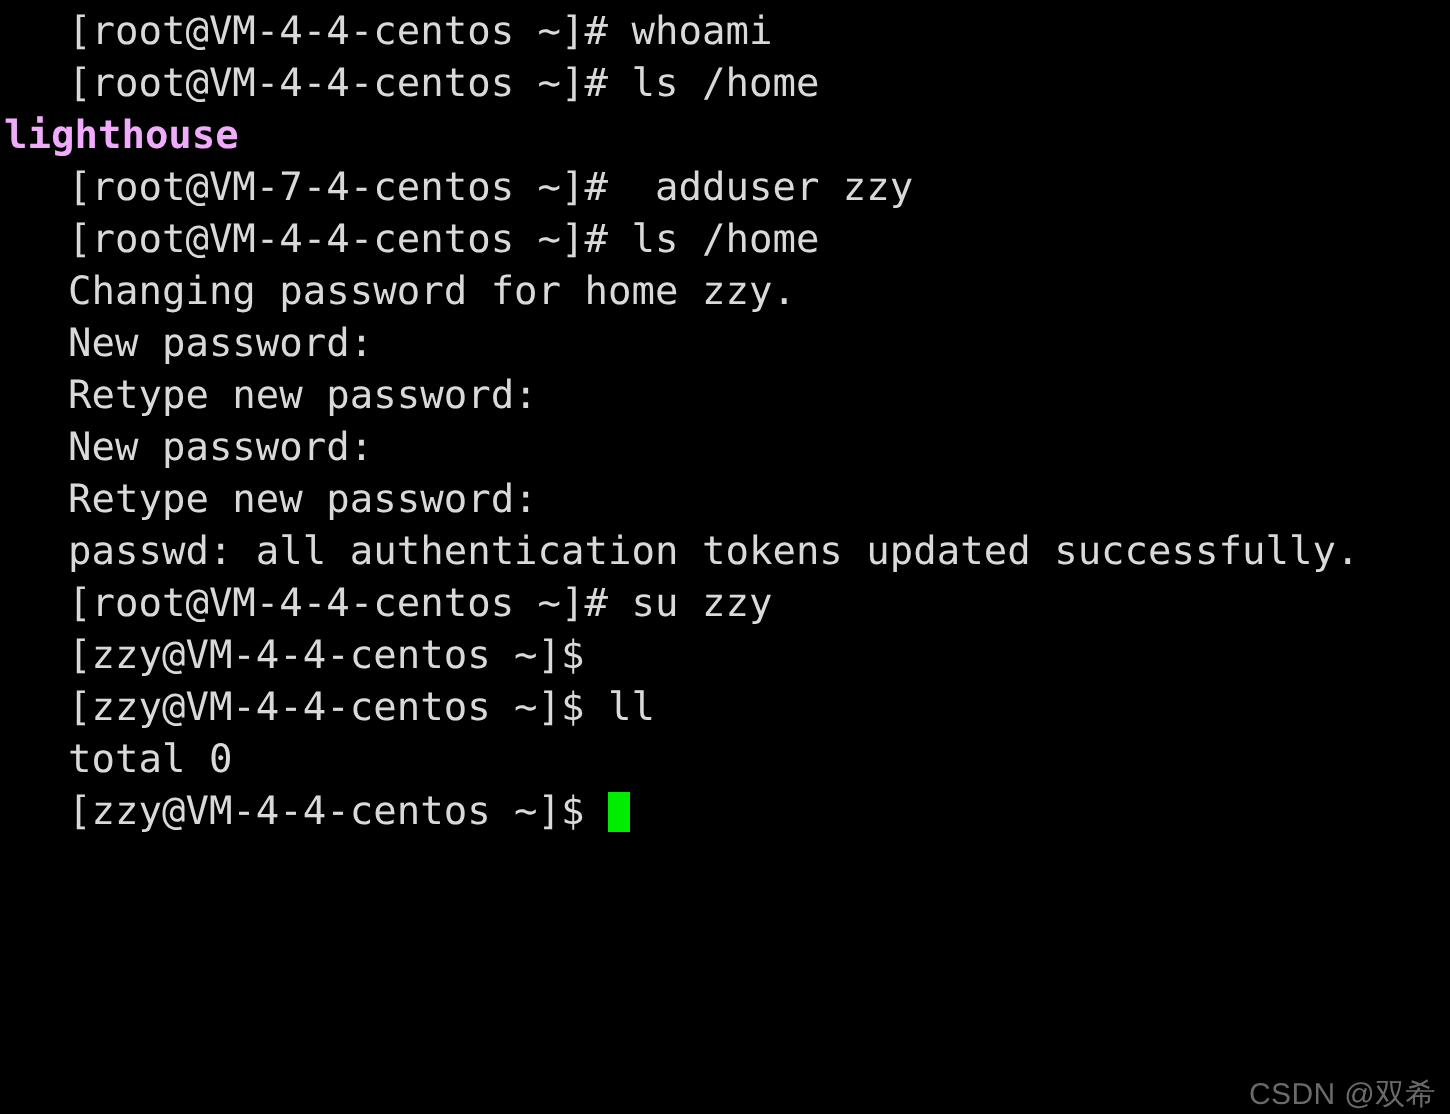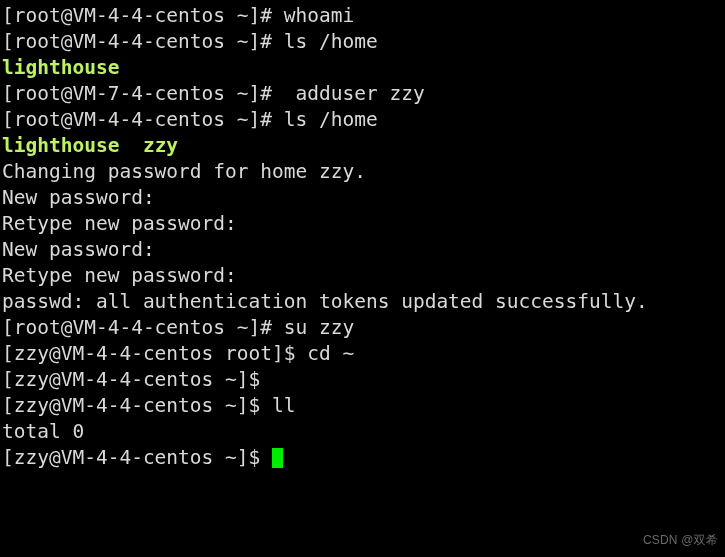--- a/index.html
+++ b/index.html
@@ -26,61 +26,59 @@
     line-height: 26px;
     font-size: 19.5px;
     letter-spacing: 0px;
     white-space: pre;
     color: #d8d8d8;
     font-family: "DejaVu Sans Mono", "Liberation Mono", monospace;
   }
   .seg {
     white-space: pre;
   }
-  .c-default { color: #d9d9d9; }
+  .c-default { color: #d9d9d9; margin-left: 32px; }
   .c-dir {
-    color: #bef264;
+    color: #f0abfc;
     font-weight: bold;
   }
   .cursor {
     display: inline-block;
     width: 11px;
     height: 20px;
     background: #00ec00;
     vertical-align: -4px;
   }
   #watermark {
     position: absolute;
     right: 7px;
-    bottom: 8px;
+    bottom: 0;
     font-family: "Liberation Sans", "DejaVu Sans", sans-serif;
-    font-size: 12px;
+    font-size: 15px;
     color: #6a6a6a;
     white-space: pre;
     letter-spacing: 0.2px;
   }
 </style>
 </head>
 <body>
 
 <div id="terminal">
   <div id="terminal-output">
       <div class="line"><span class="seg c-default">[root@VM-4-4-centos ~]# whoami</span></div>
       <div class="line"><span class="seg c-default">[root@VM-4-4-centos ~]# ls /home</span></div>
       <div class="line"><span class="seg c-dir">lighthouse</span></div>
       <div class="line"><span class="seg c-default">[root@VM-7-4-centos ~]#  adduser zzy</span></div>
       <div class="line"><span class="seg c-default">[root@VM-4-4-centos ~]# ls /home</span></div>
-      <div class="line"><span class="seg c-dir">lighthouse</span><span class="seg c-default">  </span><span class="seg c-dir">zzy</span></div>
       <div class="line"><span class="seg c-default">Changing password for home zzy.</span></div>
       <div class="line"><span class="seg c-default">New password:</span></div>
       <div class="line"><span class="seg c-default">Retype new password:</span></div>
       <div class="line"><span class="seg c-default">New password:</span></div>
       <div class="line"><span class="seg c-default">Retype new password:</span></div>
       <div class="line"><span class="seg c-default">passwd: all authentication tokens updated successfully.</span></div>
       <div class="line"><span class="seg c-default">[root@VM-4-4-centos ~]# su zzy</span></div>
-      <div class="line"><span class="seg c-default">[zzy@VM-4-4-centos root]$ cd ~</span></div>
       <div class="line"><span class="seg c-default">[zzy@VM-4-4-centos ~]$</span></div>
       <div class="line"><span class="seg c-default">[zzy@VM-4-4-centos ~]$ ll</span></div>
       <div class="line"><span class="seg c-default">total 0</span></div>
       <div class="line"><span class="seg c-default">[zzy@VM-4-4-centos ~]$ </span><span class="cursor"></span></div>
     </div>
   <div id="watermark">CSDN @双希</div>
 </div>
 
 </body></html>

